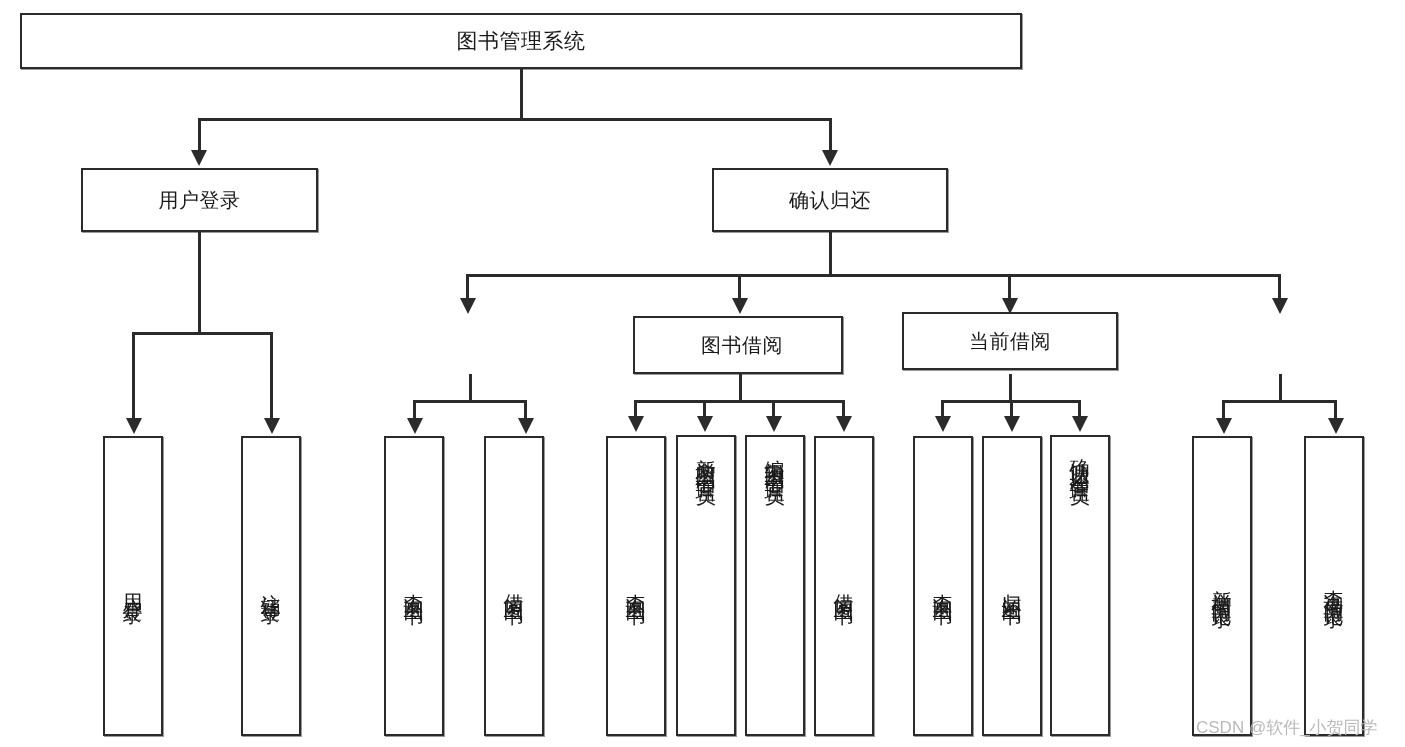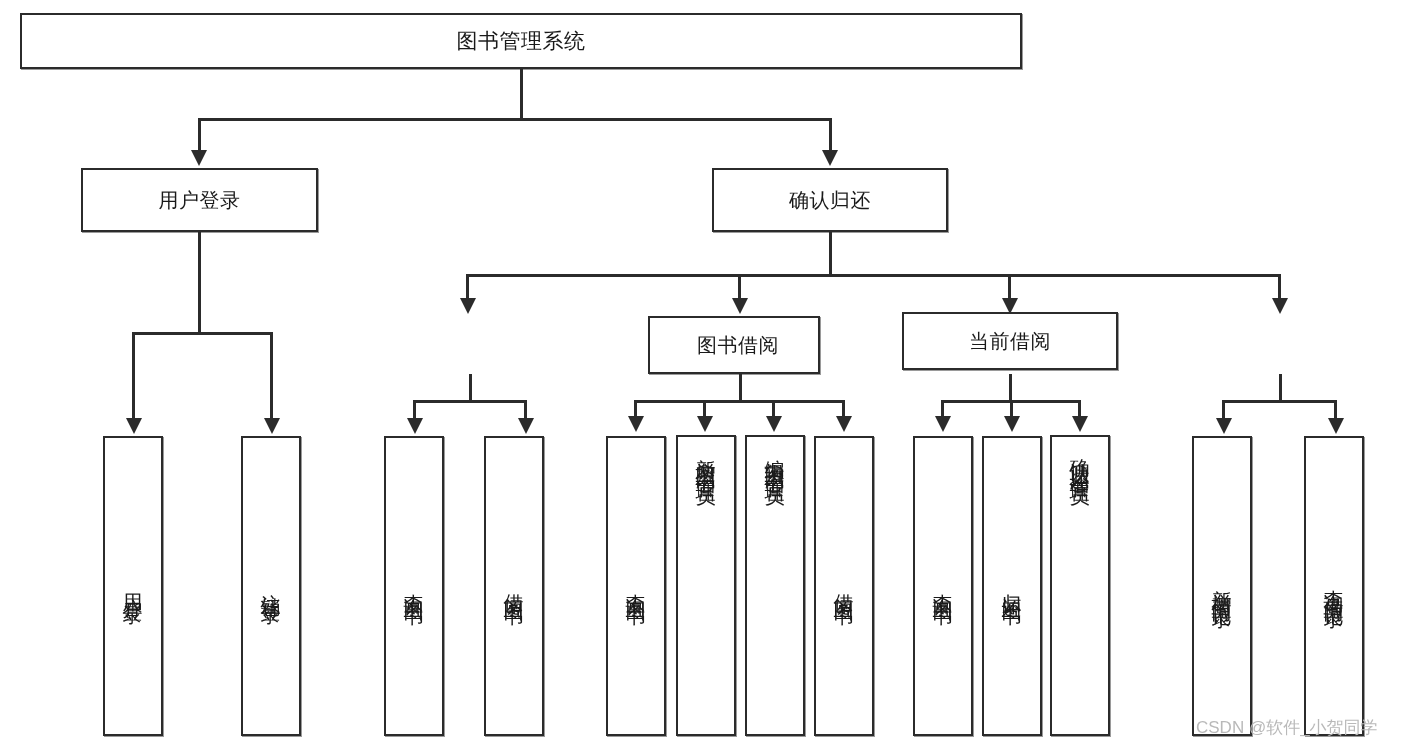--- a/index.html
+++ b/index.html
@@ -127,21 +127,21 @@
 
   <div class="vline" style="left:738px; top:274px; width:3px; height:26px;"></div>
   <div class="arrow" style="left:732px; top:298px;"></div>
 
   <div class="vline" style="left:1008px; top:274px; width:3px; height:26px;"></div>
   <div class="arrow" style="left:1002px; top:298px;"></div>
 
   <div class="vline" style="left:1278px; top:274px; width:3px; height:26px;"></div>
   <div class="arrow" style="left:1272px; top:298px;"></div>
 
-  <div class="node h" style="left:648px; top:316px; width:172px; height:58px;padding-left:8px;">
+  <div class="node h" style="left:633px; top:316px; width:210px; height:58px;padding-left:8px;">
     <span class="label">图书借阅</span>
   </div>
   <div class="node h" style="left:902px; top:312px; width:216px; height:58px;">
     <span class="label">当前借阅</span>
   </div>
 
   <div class="vline" style="left:469px; top:374px; width:3px; height:28px;"></div>
   <div class="hline" style="left:413px; top:400px; width:114px; height:3px;"></div>
   <div class="vline" style="left:413px; top:400px; width:3px; height:20px;"></div>
   <div class="arrow" style="left:407px; top:418px;"></div>

